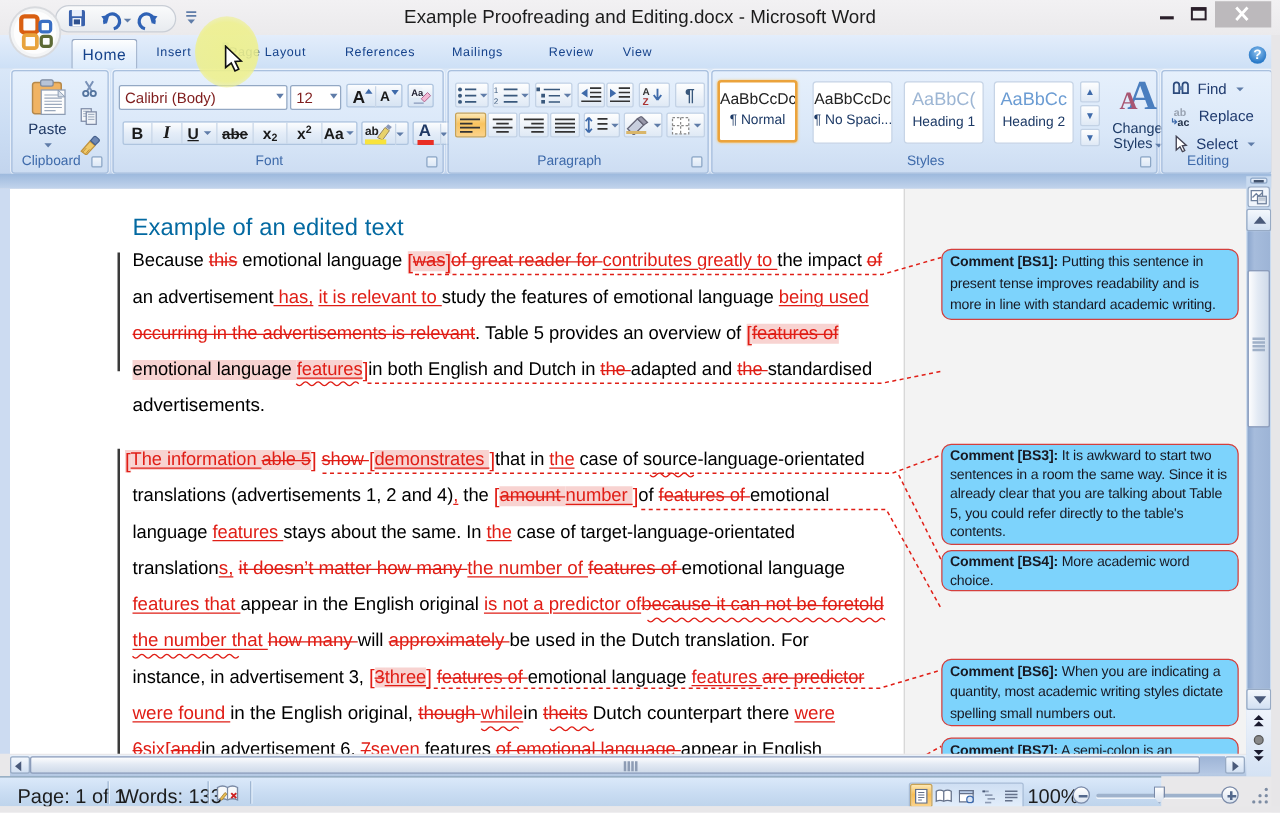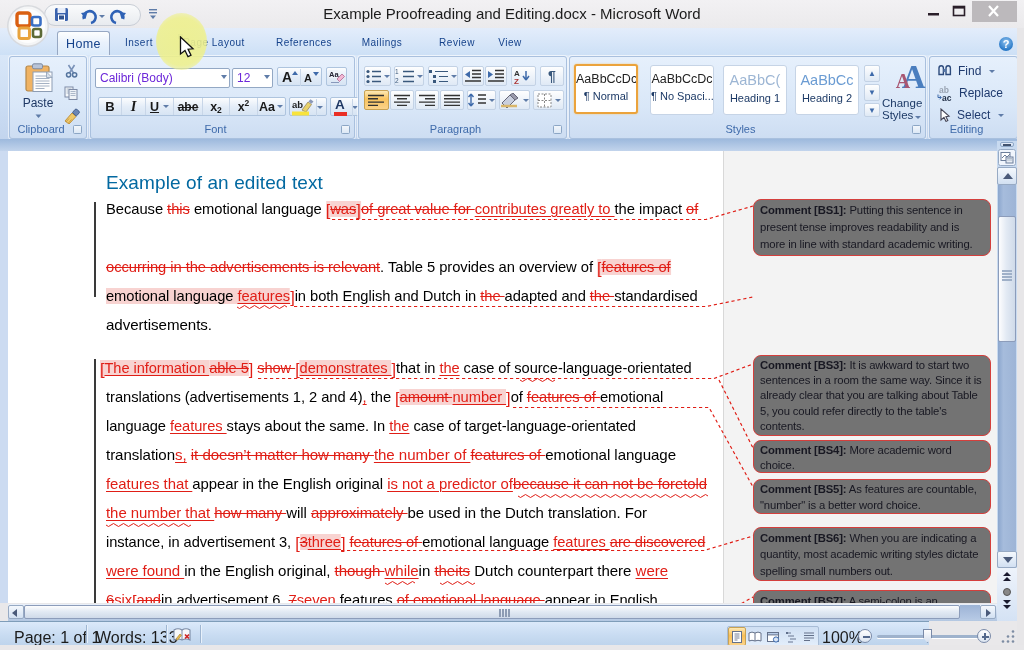--- a/index.html
+++ b/index.html
@@ -16,41 +16,41 @@
 #clickdot{position:absolute;left:178px;top:34px;width:5px;height:5px;background:#8ca8d8;z-index:59}
 
 #tabrow{position:absolute;left:0;top:28px;width:1024px;height:27px;background:linear-gradient(#e3edfb,#cde0f6)}
 .tab{position:absolute;top:3px;height:24px;line-height:24px;font-size:10px;letter-spacing:0.5px;color:#15428b;text-align:center}
 #hometab{position:absolute;left:57px;top:3px;width:53px;height:24px;background:linear-gradient(#fdfefe,#eaf2fc 45%,#dcebfb);border:1px solid #97a8c3;border-bottom:none;border-radius:3px 3px 0 0;color:#15428b;font-size:12.5px;letter-spacing:0.4px;text-align:center;line-height:24px}
 
 #ribbon{position:absolute;left:0;top:55px;width:1024px;height:86px;background:linear-gradient(#d9e7f8,#cadcf3 60%,#c2d4ed)}
 .grp{position:absolute;top:1px;height:83px;border:1px solid #a9c0de;border-radius:3px;background:linear-gradient(#e6f0fc,#d9e7f8 62%,#cdddf2);box-shadow:0 0 0 1px rgba(255,255,255,0.55)}
 .grplabel{position:absolute;bottom:3px;left:0;width:100%;padding-right:14px;text-align:center;font-size:11px;color:#3e6aaa}
 .dlg{position:absolute;bottom:4px;width:9px;height:9px;border:1px solid #8ca6c5;border-radius:1.5px;background:linear-gradient(#f2f6fb,#dce8f6)}
-.combo{position:absolute;height:20px;background:#fff;border:1px solid #93a8c4;border-radius:2px;font-size:12px;color:#6d28d9;line-height:18px;padding-left:4px}
+.combo{position:absolute;height:20px;background:#fff;border:1px solid #93a8c4;border-radius:2px;font-size:12px;color:#7f1d1d;line-height:18px;padding-left:4px}
 .cArr{position:absolute;right:2px;top:6px;width:0;height:0;border-left:3.5px solid transparent;border-right:3.5px solid transparent;border-top:4px solid #5f7ca8}
 .sbtn{position:absolute;height:20px;border:1px solid #c3d2e5;border-radius:2px;background:linear-gradient(#fefefe,#dfe9f5);display:flex;align-items:center;justify-content:center}
 .sbtn.sel{background:linear-gradient(#fde8b4,#f9c35e 45%,#fbd38b);border-color:#c8a254}
 .fstrip{position:absolute;height:19px;border:1px solid #aec4de;border-radius:2px;background:linear-gradient(#fcfdfe,#e4edf8 50%,#d7e4f3);display:flex}
 .fseg{height:17px;border-right:1px solid #c8d6e8;display:flex;align-items:center;justify-content:center;color:#1a1a1a}
 .fpair{position:absolute;height:19px;border:1px solid #aec4de;border-radius:2px;background:linear-gradient(#fcfdfe,#e4edf8 50%,#d7e4f3)}
 .tinyArr{display:inline-block;width:0;height:0;border-left:3px solid transparent;border-right:3px solid transparent;border-top:3.5px solid #5f7ca8;margin-left:3px}
 .stybox{position:absolute;width:64px;height:50px;background:#fff;border:1px solid #c6d4e6;border-radius:3px;text-align:center}
 .sty1{font-size:12.5px;color:#222;margin-top:6px;white-space:nowrap;overflow:hidden}
 .sty2{font-size:11px;color:#1d3a66;margin-top:4px;white-space:nowrap;overflow:hidden}
 .stscroll{position:absolute;width:16px;border:1px solid #c3d2e5;border-radius:2px;background:linear-gradient(#fefefe,#dfe9f5);display:flex;align-items:center;justify-content:center}
 .edrow{position:absolute;left:7px;width:80px;height:18px;font-size:12px;color:#1f3a6e;display:flex;align-items:center;gap:5px}
 #ribbonedge{position:absolute;left:0;top:139px;width:1024px;height:12px;background:linear-gradient(#9db9dd,#c2d4ec)}
 
 #doc{position:absolute;left:0;top:151px;width:1017px;height:452px;overflow:hidden}
 #dinner{position:absolute;left:0;top:-151px;width:1024px;height:650px}
 #page{position:absolute;left:8px;top:151px;width:715px;height:456px;background:#fff}
 #frameL{position:absolute;left:0;top:151px;width:8px;height:470px;background:#ccdbf1}
 #commentpane{position:absolute;left:723px;top:151px;width:274px;height:456px;background:#f3f3f3;border-left:1px solid #d8d8d8}
-.bl{position:absolute;left:753px;width:238px;background:#737373;border:1.5px solid #d43f3c;border-radius:8px;padding:2px 5px 2px 6px;font-size:11.3px;line-height:17px;color:#181822;letter-spacing:-0.15px;white-space:nowrap}
+.bl{position:absolute;left:753px;width:238px;background:#7dd3fc;border:1.5px solid #d43f3c;border-radius:8px;padding:2px 5px 2px 6px;font-size:11.3px;line-height:17px;color:#181822;letter-spacing:-0.15px;white-space:nowrap}
 .bl b{font-weight:bold}
 .tl{position:absolute;left:106px;white-space:nowrap;font-size:14.8px;color:#000;height:20px;line-height:20px;letter-spacing:-0.05px}
 .ins{color:#e01e16;text-decoration:underline;text-decoration-thickness:1px;text-underline-offset:2px}
 .del{color:#e01e16;text-decoration:line-through;text-decoration-thickness:1px}
 .hl{background:#f8d3d1}
 .rb{color:#e01e16;font-size:16.5px;vertical-align:-1.5px}
 #heading{position:absolute;left:106px;top:172px;font-size:19px;color:#0369a1;letter-spacing:0.1px}
 .cbar{position:absolute;left:94px;width:1.5px;background:#3a3a3a}
 
 #vscroll{position:absolute;left:997px;top:141px;width:20px;height:480px;background:#c8daf0}
@@ -374,21 +374,21 @@
         </div>
       <div class="stscroll" style="left:294px;top:27px;height:17px">
           <span style="font-size:8px;color:#3e6aaa">▼</span>
         </div>
       <div class="stscroll" style="left:294px;top:46px;height:14px">
           <span style="font-size:8px;color:#3e6aaa">▼</span>
         </div>
       <div style="position:absolute;left:316px;top:0px;width:40px;text-align:center;height:40px">
         <span style="font-family:'Liberation Serif',serif;font-size:33px;font-weight:bold;color:#4a7ebf;line-height:40px">A</span><span style="font-family:'Liberation Serif',serif;font-size:20px;font-weight:bold;color:#a85672;margin-left:-30px">A</span>
       </div>
-      <div style="position:absolute;left:312px;top:41px;width:48px;text-align:left;font-size:11.5px;color:#1d3a66;line-height:11.5px">Change<br>Styles<span class="tinyArr" style="margin-left:2px"></span></div>
+      <div style="position:absolute;left:312px;top:41px;width:48px;text-align:right;font-size:11.5px;color:#1d3a66;line-height:11.5px">Change<br>Styles<span class="tinyArr" style="margin-left:2px"></span></div>
     </div>
     <div class="grp" style="left:929px;width:89px">
         <div class="grplabel">Editing</div>
       <div class="edrow" style="top:5px">
           <svg width="16" height="14">
             <g fill="none" stroke="#2c4a7c" stroke-width="1.4">
               <path d="M2,4 a2.2,2.2 0 0 1 4.4,0 v6.5 h-4.4 z"></path>
               <path d="M9,4 a2.2,2.2 0 0 1 4.4,0 v6.5 h-4.4 z"></path>
             </g>
             <rect x="6.4" y="5" width="2.6" height="3" fill="#5878a8"></rect>
@@ -416,32 +416,33 @@
   <div id="ribbonedge"></div>
   <div id="doc">
       <div id="dinner">
     <div id="frameL"></div>
     <div id="page"></div>
     <div id="commentpane"></div>
     <div id="heading">Example of an edited text</div>
     <div class="cbar" style="top:202px;height:95px"></div>
     <div class="cbar" style="top:359px;height:248px"></div>
 
-    <div class="tl" style="top:199px;transform:scaleX(0.9965);transform-origin:0 50%">Because <span class="del">this</span> emotional language <span class="rb hl">[</span><span class="del hl">was</span><span class="rb hl">]</span><span class="del">of great value for </span><span class="ins">contributes greatly to </span>the impact <span class="del">of</span></div>
+    <div class="tl" style="top:199px;transform:scaleX(0.9965);transform-origin:0 50%">Because <span class="del">this</span> emotional language <span class="rb hl">[</span><span class="del hl">was</span><span class="rb hl">]</span><span class="del">of great reader for </span><span class="ins">contributes greatly to </span>the impact <span class="del">of</span></div>
+    <div class="tl" style="top:228px;transform:scaleX(1.0007);transform-origin:0 50%">an advertisement<span class="ins">&nbsp;has,</span> <span class="ins">it is relevant to </span>study the features of emotional language <span class="ins">being used</span></div>
     <div class="tl" style="top:257px;transform:scaleX(0.9966);transform-origin:0 50%"><span class="del">occurring in the advertisements is relevant</span>. Table 5 provides an overview of <span class="rb hl">[</span><span class="del hl">features of</span></div>
     <div class="tl" style="top:286px;transform:scaleX(0.9931);transform-origin:0 50%"><span class="hl">emotional language </span><span class="ins hl">features</span><span class="rb">]</span>in both English and Dutch in <span class="del">the </span>adapted and <span class="del">the </span>standardised</div>
     <div class="tl" style="top:315px;transform:scaleX(1.0222);transform-origin:0 50%">advertisements.</div>
 
     <div class="tl" style="top:358px;left:100px;transform:scaleX(0.9869);transform-origin:0 50%"><span class="rb hl">[</span><span class="ins hl">The information </span><span class="del hl">able 5</span><span class="rb">]</span> <span class="del">show </span><span class="rb">[</span><span class="ins hl">demonstrates </span><span class="rb">]</span>that in <span class="ins">the</span> case of source-language-orientated</div>
     <div class="tl" style="top:387px;transform:scaleX(0.995);transform-origin:0 50%">translations (advertisements 1, 2 and 4)<span class="ins">,</span> the <span class="rb">[</span><span class="del hl">amount </span><span class="ins hl">number </span><span class="rb">]</span>of <span class="del">features of </span>emotional</div>
     <div class="tl" style="top:416px;transform:scaleX(0.991);transform-origin:0 50%">language <span class="ins">features </span>stays about the same. In <span class="ins">the</span> case of target-language-orientated</div>
     <div class="tl" style="top:445px;transform:scaleX(1.0193);transform-origin:0 50%">translation<span class="ins">s,</span> <span class="del">it doesn’t matter how many </span><span class="ins">the number of </span><span class="del">features of </span>emotional language</div>
     <div class="tl" style="top:474px;transform:scaleX(1.0075);transform-origin:0 50%"><span class="ins">features that </span>appear in the English original <span class="ins">is not a predictor of</span><span class="del">because it can not be foretold</span></div>
     <div class="tl" style="top:503px;transform:scaleX(1.0118);transform-origin:0 50%"><span class="ins">the number that </span><span class="del">how many </span>will <span class="del">approximately </span>be used in the Dutch translation. For</div>
-    <div class="tl" style="top:532px;transform:scaleX(0.9904);transform-origin:0 50%">instance, in advertisement 3, <span class="rb">[</span><span class="del hl">3</span><span class="ins hl">three</span><span class="rb">]</span> <span class="del">features of </span>emotional language <span class="ins">features </span><span class="del">are discovered</span></div>
+    <div class="tl" style="top:532px;transform:scaleX(0.9904);transform-origin:0 50%">instance, in advertisement 3, <span class="rb">[</span><span class="del hl">3</span><span class="ins hl">three</span><span class="rb">]</span> <span class="del">features of </span>emotional language <span class="ins">features </span><span class="del">are predictor</span></div>
     <div class="tl" style="top:561px;transform:scaleX(1.0185);transform-origin:0 50%"><span class="ins">were found </span>in the English original, <span class="del">though </span><span class="ins">while</span>in <span class="del">theits</span> Dutch counterpart there <span class="ins">were</span></div>
     <div class="tl" style="top:590px;transform:scaleX(0.9955);transform-origin:0 50%"><span class="del">6</span><span class="ins">six</span><span class="rb">[</span><span class="del">and</span>in advertisement 6, <span class="del">7</span><span class="ins">seven</span> features <span class="del">of emotional language </span>appear in English</div>
 
     <svg id="connectors" style="position:absolute;left:0;top:0" width="1024" height="650" fill="none" stroke="#e01e16" stroke-width="1.2" stroke-dasharray="3.2,2.8">
       <path d="M332,219.5 L706,219.5 L753,206"></path>
       <path d="M294,306.5 L706,306.5 L753,297"></path>
       <path d="M258,378.5 L714,378.5 L753,364"></path>
       <path d="M719,380 L753,448"></path>
       <path d="M513,407.5 L709,407.5 L753,487"></path>
       <path d="M341,550.5 L704,550.5 L753,536"></path>
@@ -455,21 +456,20 @@
         <path d="M385,583 q2.5,3 5,0 t5,0 t5,0 t5,0 t5,0 t5,0"></path>
         <path d="M440,583 q2.5,3 5,0 t5,0 t5,0 t5,0 t5,0 t5,0 t5,0"></path>
         <path d="M110,612 q2.5,3 5,0 t5,0 t5,0 t5,0 t5,0"></path>
         <path d="M403,612 q2.5,3 5,0 t5,0 t5,0 t5,0 t5,0 t5,0 t5,0 t5,0 t5,0 t5,0 t5,0 t5,0 t5,0 t5,0 t5,0 t5,0 t5,0 t5,0 t5,0 t5,0 t5,0 t5,0 t5,0 t5,0 t5,0 t5,0 t5,0 t5,0"></path>
       </g>
     </svg>
 
     <div class="bl" style="top:199px;height:57px;line-height:17px"><b>Comment [BS1]:</b> Putting this sentence in<br>present tense improves readability and is<br>more in line with standard academic writing.</div>
     <div class="bl" style="top:355px;height:81px;line-height:15.2px"><b>Comment [BS3]:</b> It is awkward to start two<br>sentences in a room the same way. Since it is<br>already clear that you are talking about Table<br>5, you could refer directly to the table's<br>contents.</div>
     <div class="bl" style="top:440px;height:33px;line-height:14.6px"><b>Comment [BS4]:</b> More academic word<br>choice.</div>
-    <div class="bl" style="top:479px;height:35px;line-height:15.5px"><b>Comment [BS5]:</b> As features are countable,<br>"number" is a better word choice.</div>
     <div class="bl" style="top:527px;height:54px;line-height:16.3px"><b>Comment [BS6]:</b> When you are indicating a<br>quantity, most academic writing styles dictate<br>spelling small numbers out.</div>
     <div class="bl" style="top:590px;height:40px;line-height:16px"><b>Comment [BS7]:</b> A semi-colon is an<br>effective way to join two related sentences.</div>
   </div>
     </div>
   <div id="vscroll">
     <div style="position:absolute;left:3px;top:1px;width:14px;height:5px;background:linear-gradient(#e7eef9,#cdddf2);border:1px solid #8fa8c8;border-radius:2px">
         <div style="margin:1px 2px;height:1.6px;background:#42536e"></div>
       </div>
     <svg width="20" height="17" style="position:absolute;left:0;top:8px">
         <rect x="1.5" y="0.5" width="17" height="16" rx="2" fill="#f0f5fc" stroke="#97aac4"></rect>

